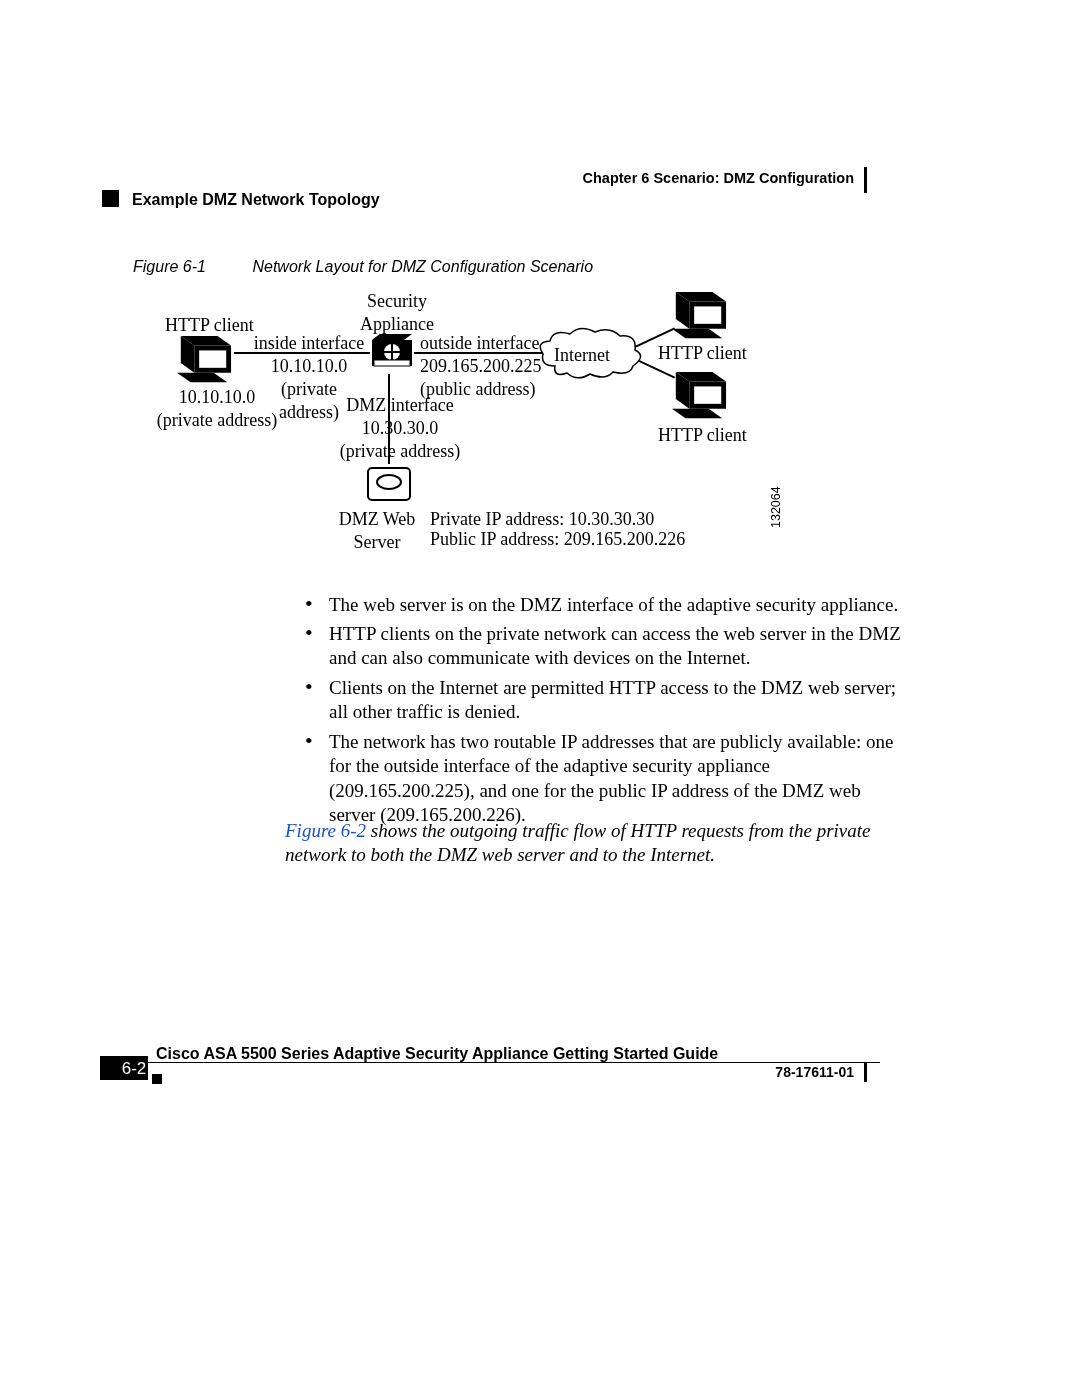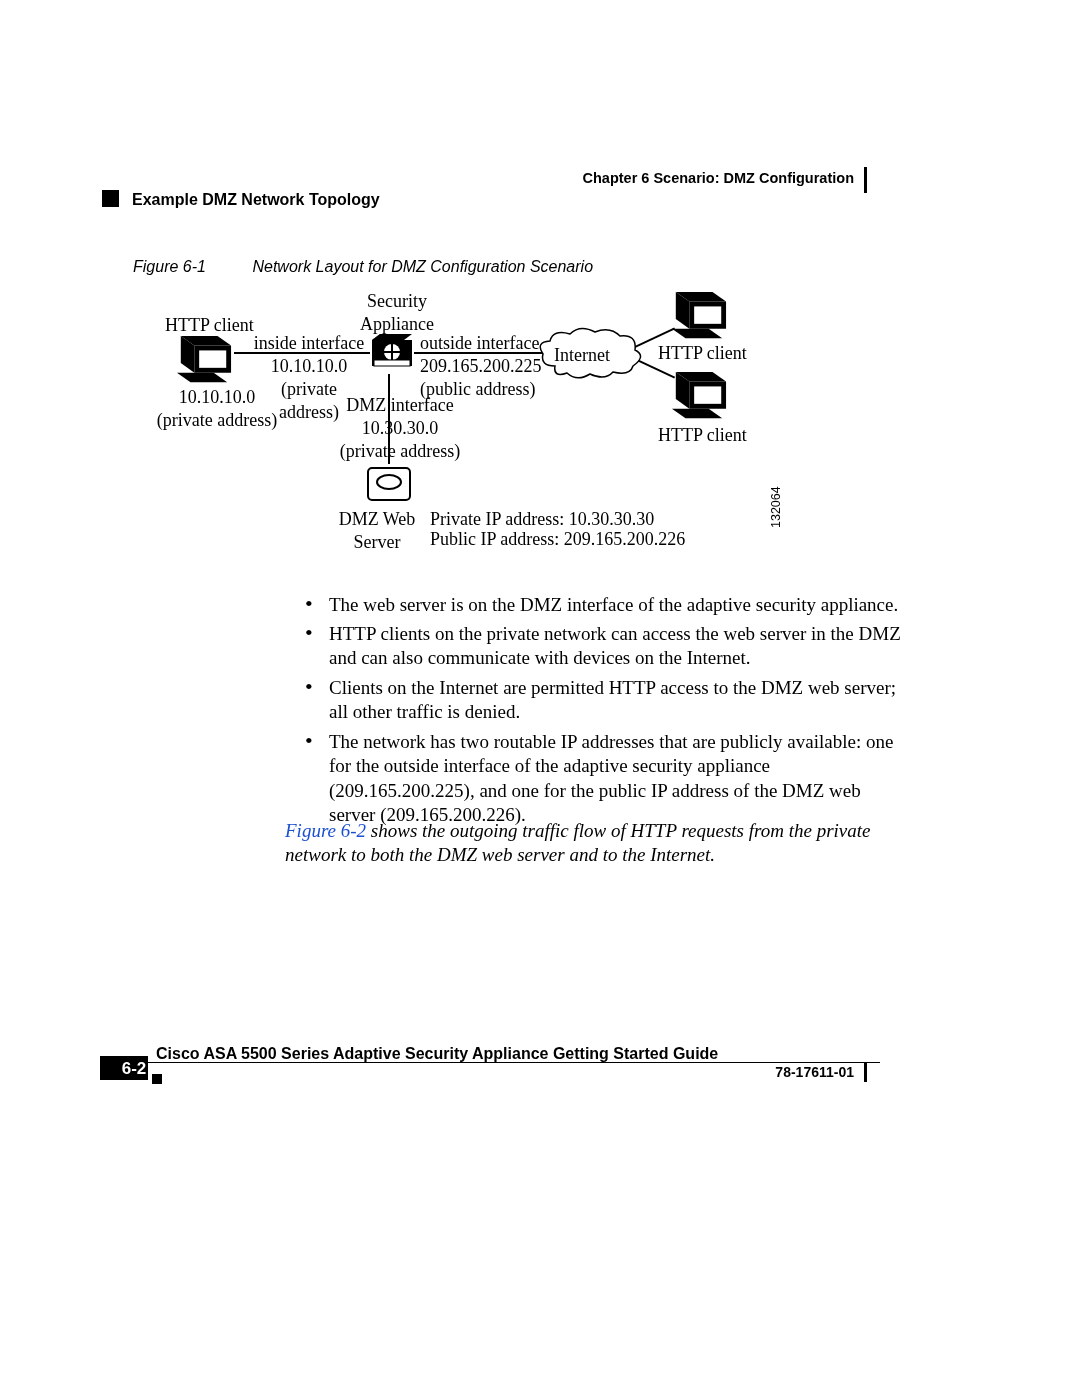--- a/index.html
+++ b/index.html
@@ -46,21 +46,21 @@
   .frule{
     position:absolute;left:100px;top:1058px;width:780px;height:0;
     border-top:1px solid #000;
   }
   .pagenum-box{
     position:absolute;left:100px;top:1052px;width:48px;height:24px;background:#000;
   }
   .pagenum{
     position:absolute;left:100px;top:1053px;width:68px;height:24px;
     color:#fff;text-align:center;
-    font-family:Arial,Helvetica,sans-serif;font-weight:bold;font-size:17px;line-height:24px;
+    font-family:Arial,Helvetica,sans-serif;font-weight:normal;font-size:17px;line-height:24px;
   }
   .sq-bl{position:absolute;left:152px;top:1070px;width:10px;height:10px;background:#000;}
   .docnum{
     position:absolute;right:226px;top:1060px;
     font-family:Arial,Helvetica,sans-serif;font-weight:bold;font-size:14px;
   }
   .vrule-br{position:absolute;right:213px;top:1058px;width:3px;height:20px;background:#000;}
   .imgid{
     position:absolute;
     font-family:Arial,Helvetica,sans-serif;font-size:12.5px;

